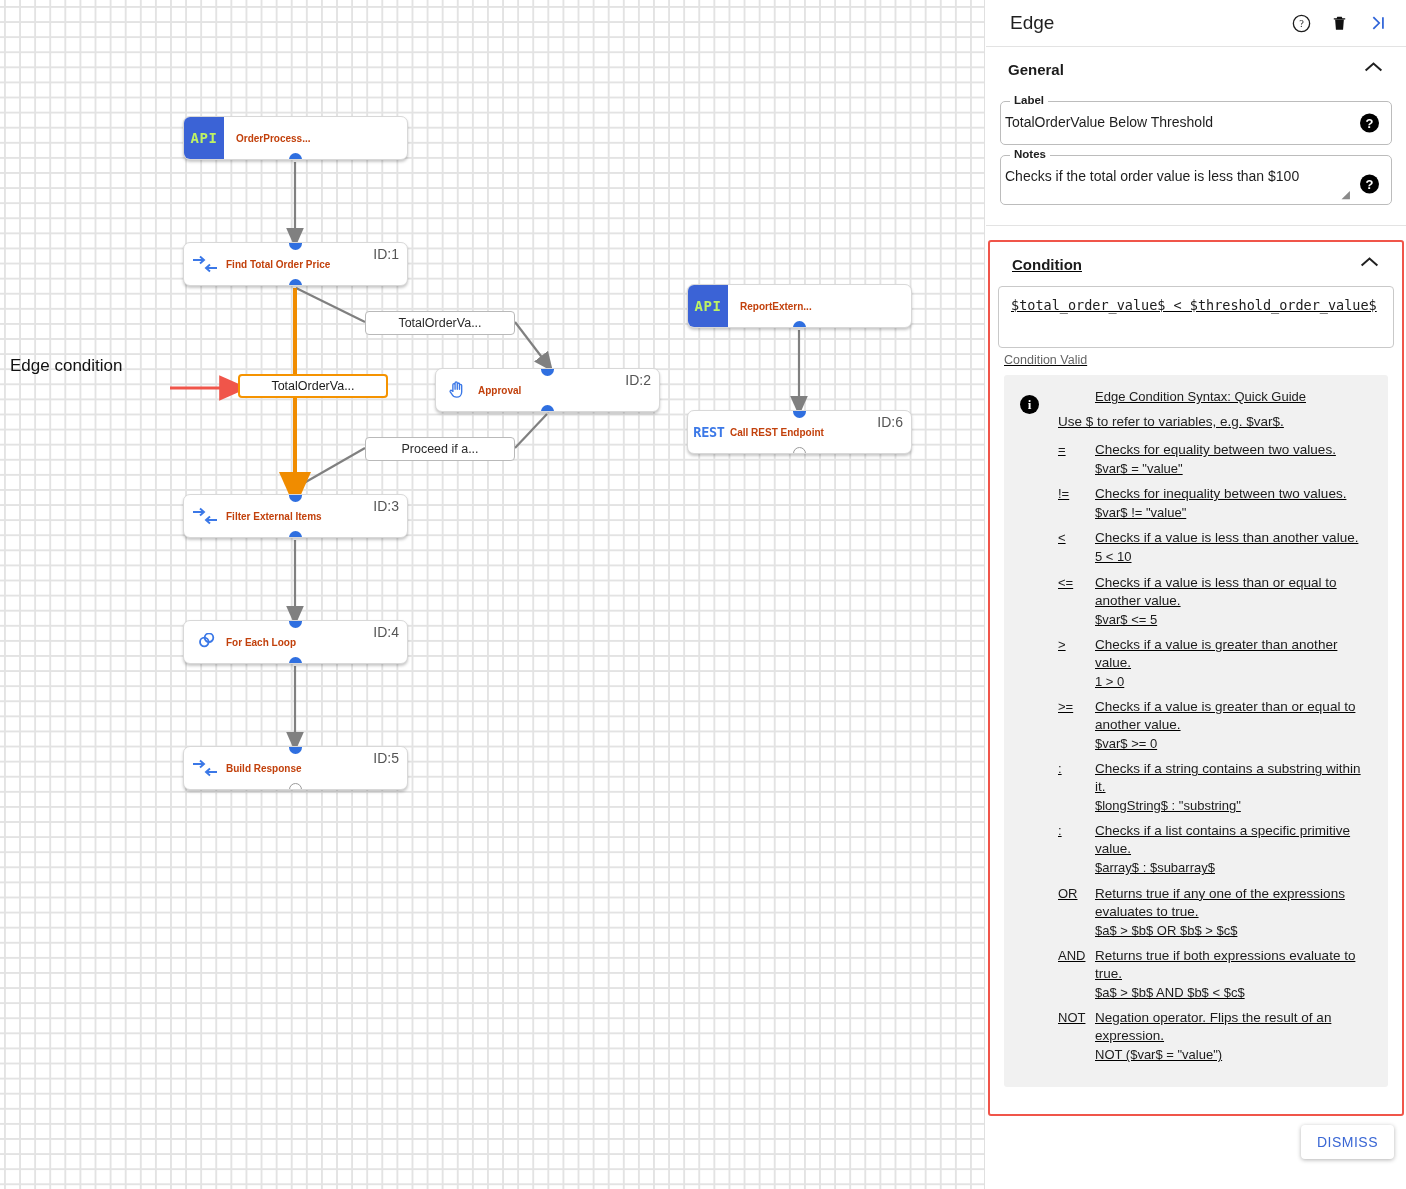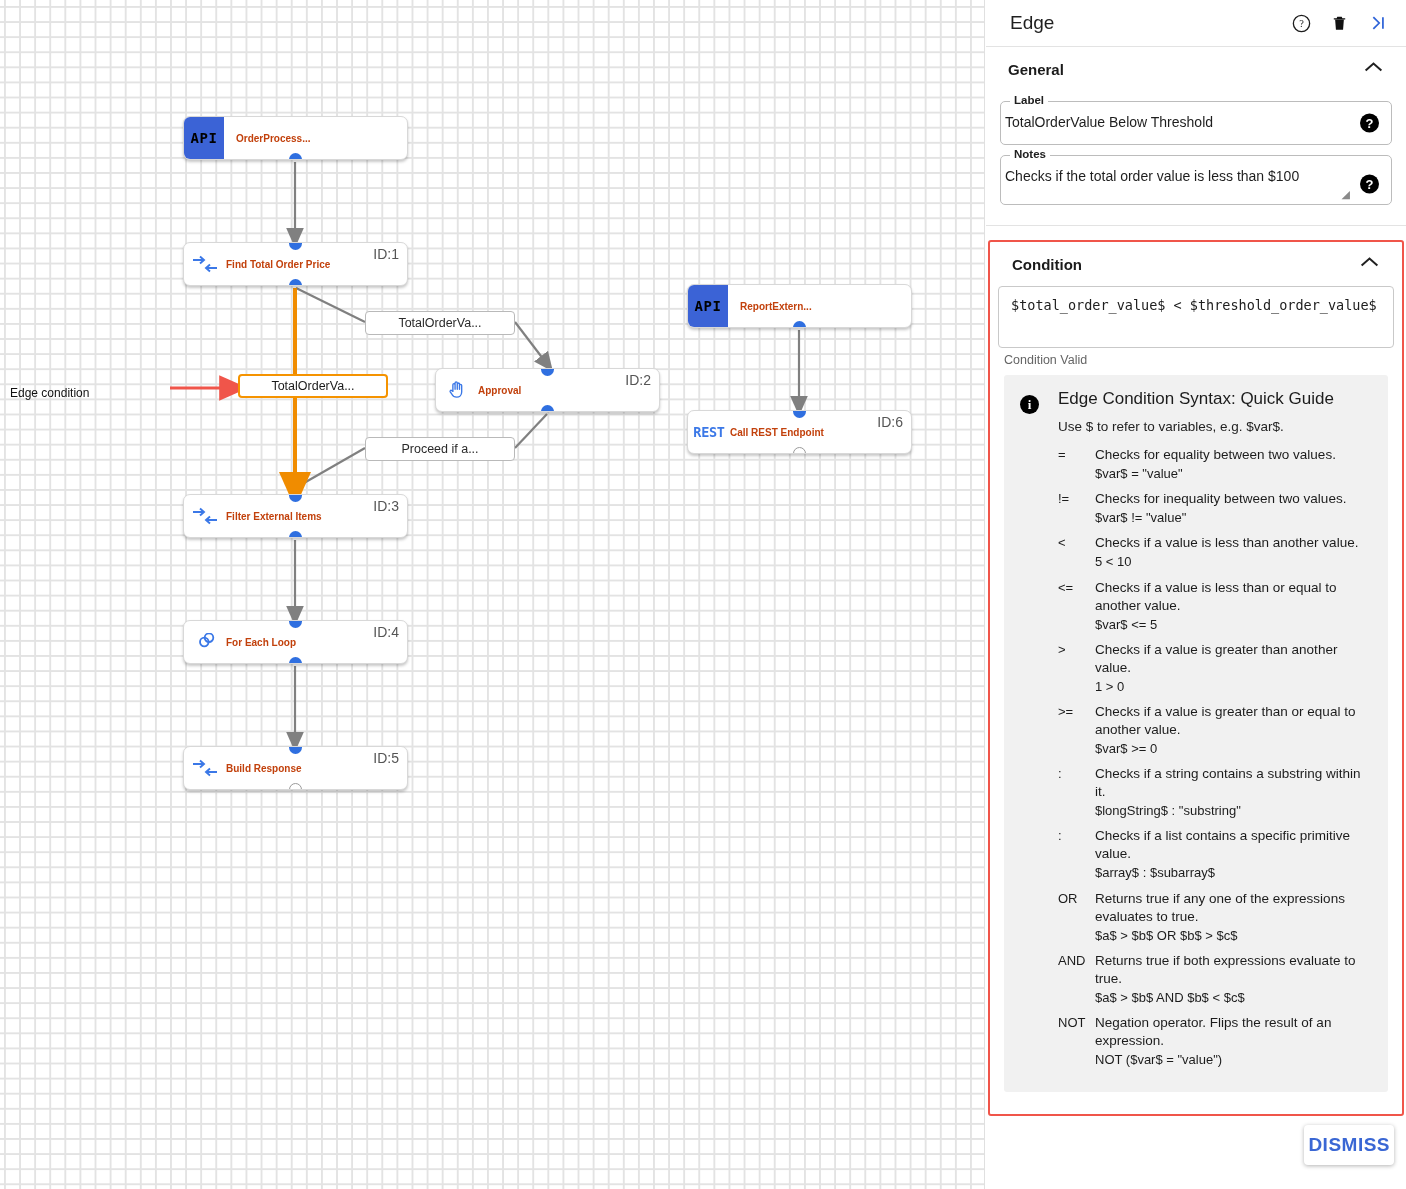--- a/index.html
+++ b/index.html
@@ -29,21 +29,21 @@
   
   .node{
     position:absolute; height:44px; background:#fff;
     border:1px solid #d8d8d8; border-radius:7px;
     box-shadow:0 2px 3px rgba(0,0,0,.22);
     display:flex; align-items:center; overflow:hidden;
   }
   .node .badge{
     width:40px; align-self:stretch; background:#3b63d6;
     display:flex; align-items:center; justify-content:center;
-    color:#000000; font-family:"DejaVu Sans Mono", monospace;
+    color:#bef264; font-family:"DejaVu Sans Mono", monospace;
     font-size:14px; font-weight:700; letter-spacing:.5px;
   }
   .node .ico{
     width:42px; display:flex; align-items:center; justify-content:center;
     color:#3b78e7;
   }
   .node .label{
     font-size:10px; font-weight:700; color:#c2410c; white-space:nowrap;text-align:right;
   }
   .node .badge + .label{ padding-left:12px; }
@@ -62,21 +62,21 @@
   .elabel{
     position:absolute; height:24px; background:#fff;
     border:1px solid #b9b9b9; border-radius:4px;
     display:flex; align-items:center; justify-content:center;
     font-size:12.5px; color:#2a2a2a; white-space:nowrap;
   }
   .elabel.sel{ border:2px solid #f59300; color:#1a1a1a; }
 
   
   .anno-text{
-    position:absolute; left:10px; top:386px; font-size:12px; color:#111;
+    position:absolute; left:10px; top:356px; font-size:17px; color:#111;
   }
 
   
   #panel{
     position:absolute; left:986px; top:0; width:420px; height:1189px;
     background:#fff; display:flex; flex-direction:column;
   }
   .p-head{
     height:47px; flex:0 0 47px; display:flex; align-items:center;
     padding:0 18px 0 24px; border-bottom:1px solid #e3e3e3;
@@ -108,54 +108,54 @@
   }
   .field.notes .helpdot{ top:28px; }
   .resize{ position:absolute; right:41px; bottom:3px; font-size:11px; color:#8a8a8a; }
 
   .divider{ height:1px; background:#e3e3e3; margin-top:20px; }
 
   #cond-block{
     position:absolute; left:988px; top:240px; width:416px; height:876px;
     border:2px solid #f0554a; border-radius:3px; pointer-events:none;
   }
-  #cond-inner{ position:absolute; left:990px; top:242px; width:412px; }
+  #cond-inner{ position:absolute; left:990px; top:242px; width:412px;text-decoration:underline; }
 
   .cond-box{
     margin:0 8px; border:1px solid #c9c9c9; border-radius:4px;
     height:62px; padding:10px 12px;
     font-family:"DejaVu Sans Mono", monospace; font-size:13.5px; color:#202020;
   }
   .cond-valid{ margin:5px 0 0 14px; font-size:12.5px; color:#656565; }
 
   .guide{
     margin:8px 14px 0 14px; background:#f1f1f1; border-radius:3px;
     padding:14px 16px 16px 16px; display:flex;
   }
   .guide-ico{ width:38px; padding-top:6px; }
   .infodot{
     width:19px; height:19px; border-radius:50%; background:#000; color:#fff;
     font-size:13px; font-weight:700; display:flex; align-items:center; justify-content:center;
     font-family:"Liberation Serif", serif;
   }
   .guide-body{ flex:1; }
-  .guide-title{ font-size:17px; color:#1c1c1c; }
+  .guide-title{ font-size:13px; color:#1c1c1c;margin-left:37px; }
   .guide-sub{ font-size:13.5px; color:#232323; margin-top:10px; }
   .ops{ margin-top:12px; }
   .op{ display:flex; margin-bottom:8px; }
   .op-sym{
     width:37px; flex:0 0 37px; font-size:13px; color:#1c1c1c; padding-top:1px;
   }
   .op-txt{ flex:1; font-size:13.5px; color:#1c1c1c; line-height:1.33; }
   .op-ex{ font-size:13px; color:#1c1c1c; margin-top:1px; }
 
   #dismiss{
     position:absolute; right:12px; top:1125px; background:#fff;
     border-radius:4px; box-shadow:0 1px 4px rgba(0,0,0,.3);
-    padding:9px 4px; font-size:19px; font-weight:700; color:#3a67d4;
+    padding:9px 16px; font-size:14px; font-weight:400; color:#3a67d4;
     letter-spacing:.5px; cursor:pointer;
   }
 </style>
 </head>
 <body>
 
 <div id="canvas">
 
   <svg id="edges">
     <defs>

